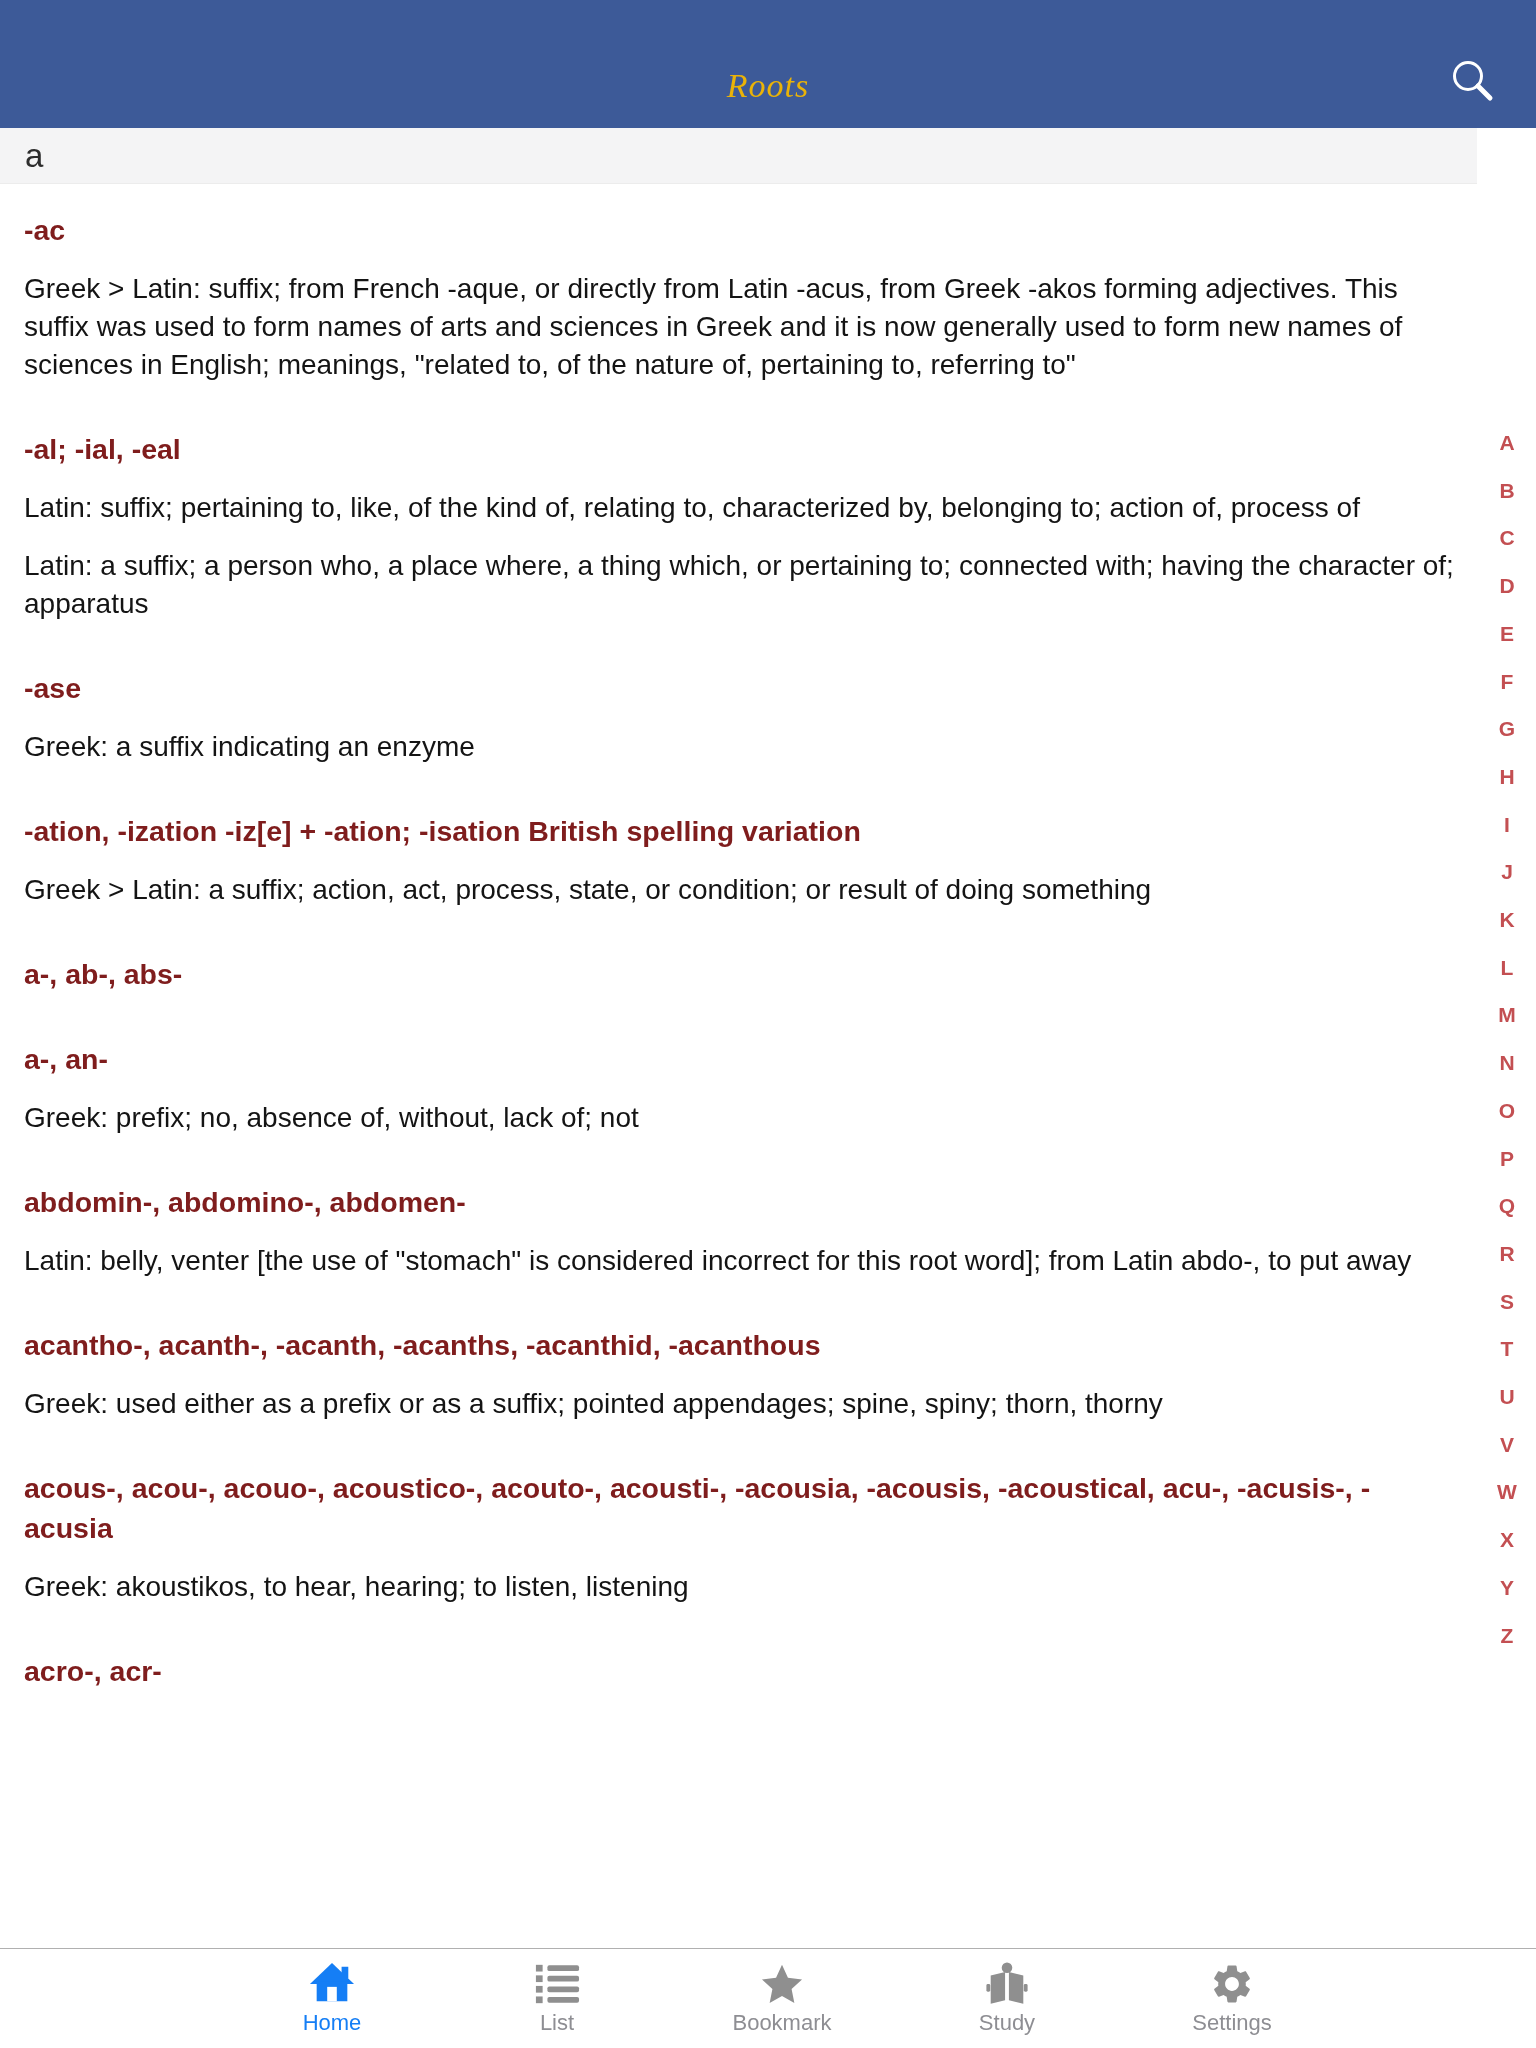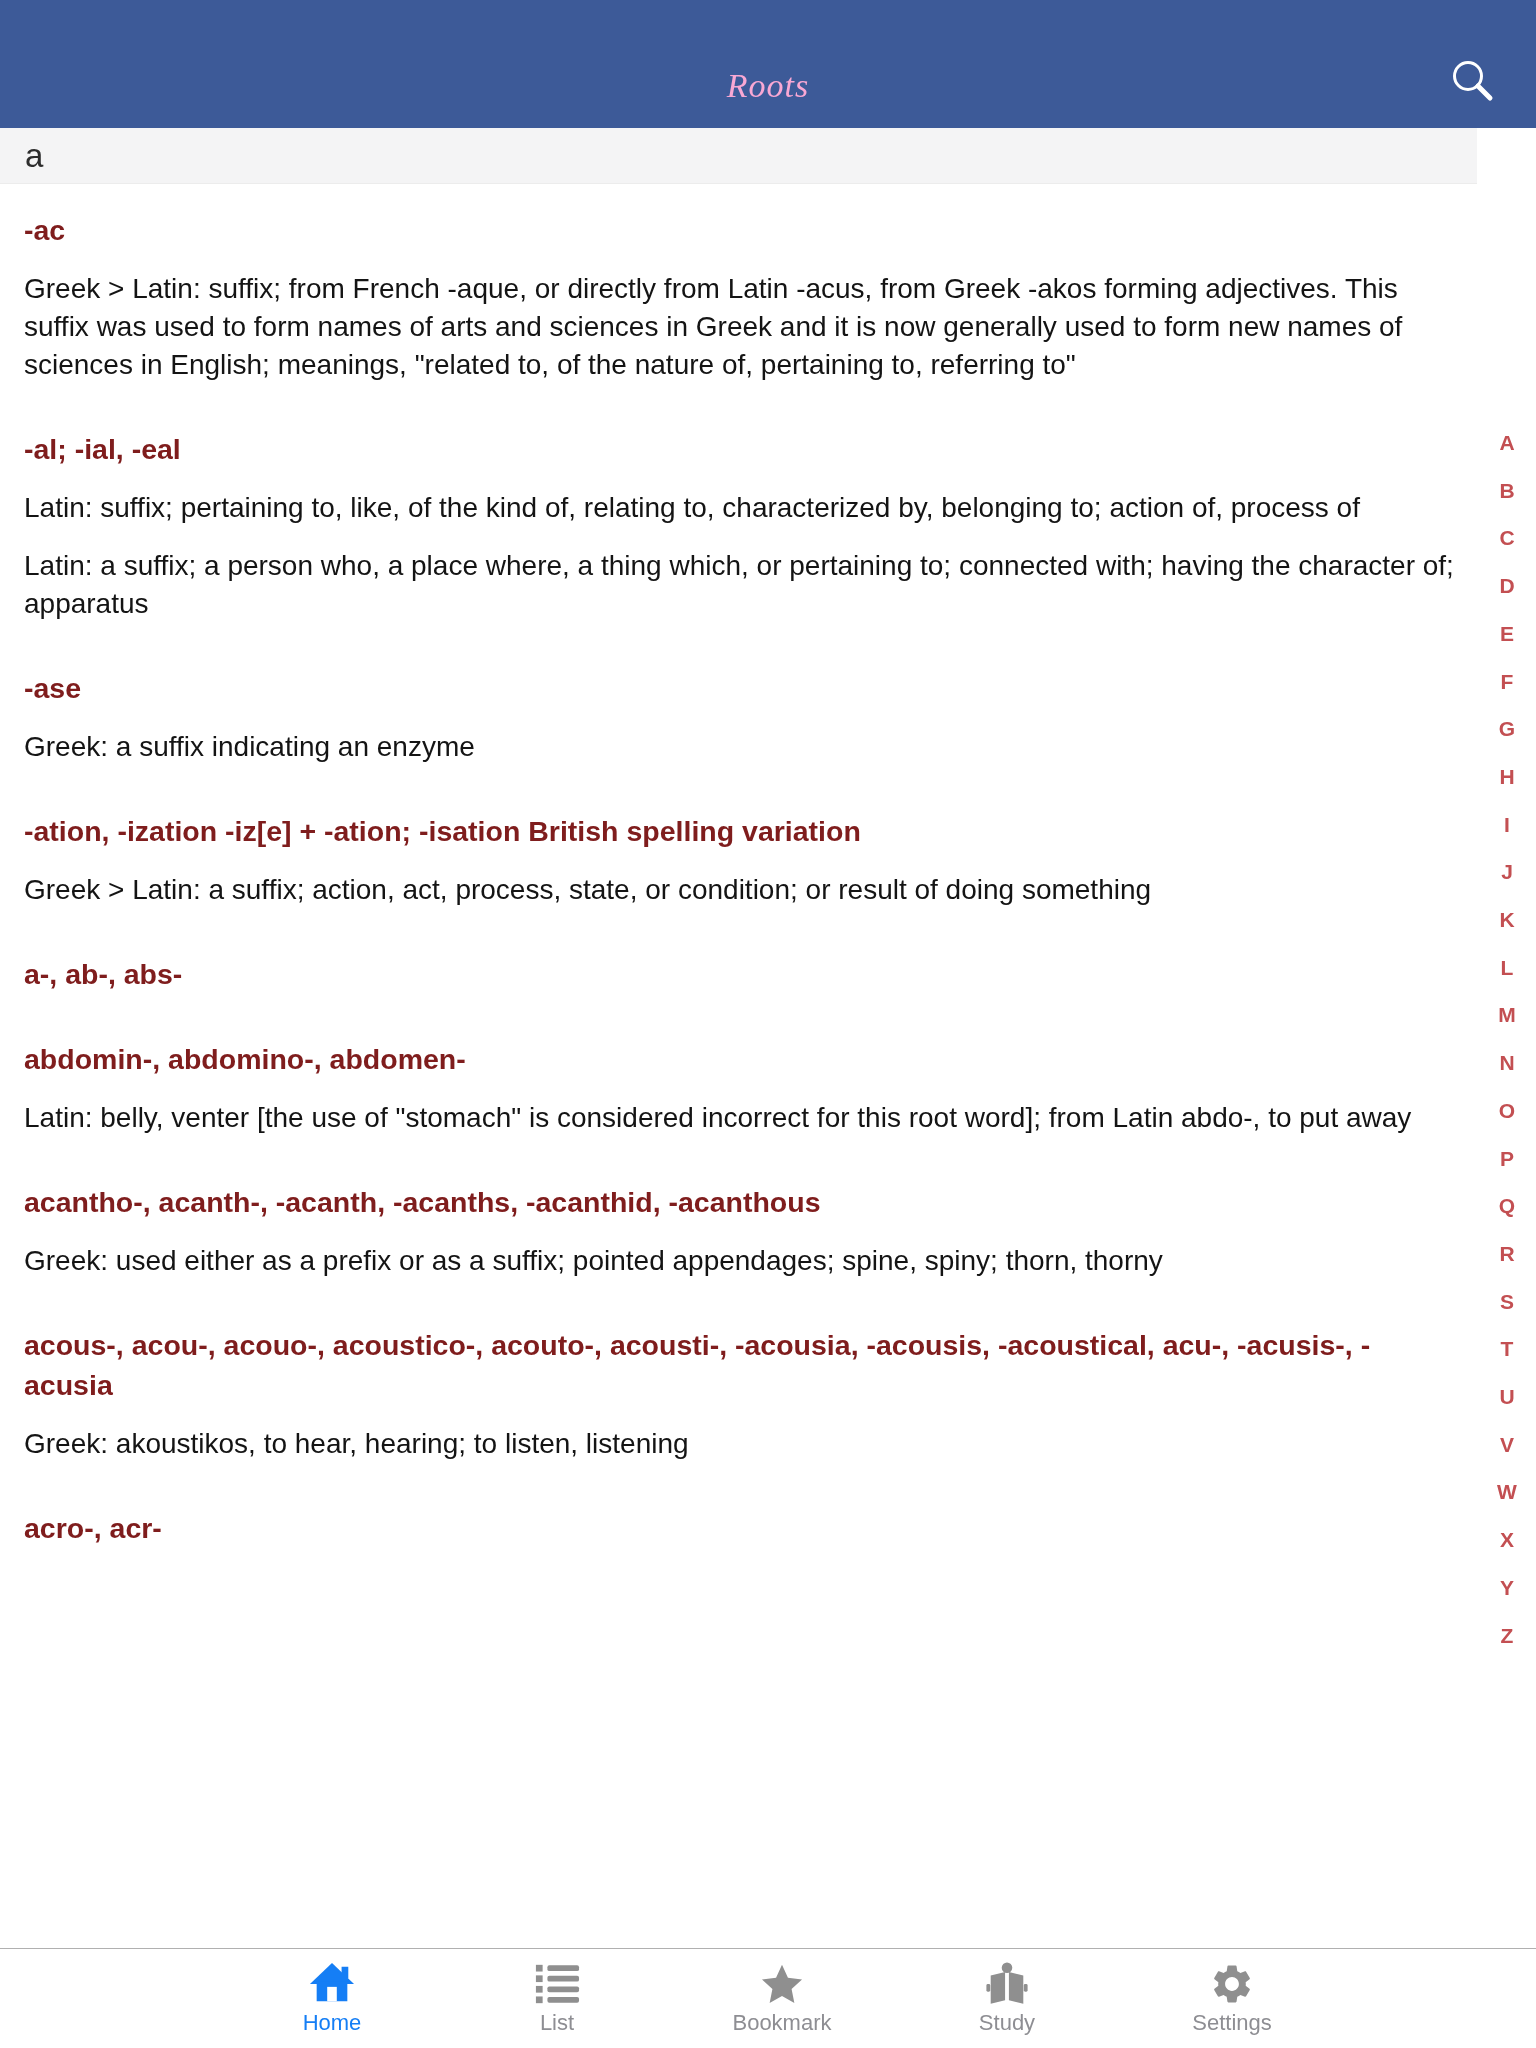--- a/index.html
+++ b/index.html
@@ -7,21 +7,21 @@
     width:1536px;height:2048px;position:relative;overflow:hidden;
     background:#ffffff;font-family:"Liberation Sans",sans-serif;
   }
   
   .header{
     height:128px;background:#3d5a98;position:relative;
     display:flex;align-items:flex-end;justify-content:center;
     padding-bottom:24px;box-sizing:border-box;
   }
   .title{
-    color:#f9a8d4;font-family:"Liberation Serif",serif;font-style:italic;
+    color:#eab308;font-family:"Liberation Serif",serif;font-style:italic;
     font-size:34px;line-height:36px;letter-spacing:1px;
   }
   .search-btn{
     position:absolute;right:38px;bottom:22px;width:50px;height:50px;
     background:none;border:none;padding:0;cursor:pointer;
   }
   
   .section-bar{
     height:56px;width:1477px;background:#f4f4f5;border-bottom:1px solid #ececec;
     display:flex;align-items:center;padding-left:25px;box-sizing:border-box;
@@ -99,20 +99,24 @@
 
   <div class="entry">
     <h3 class="entry-term">-ation, -ization -iz[e] + -ation; -isation British spelling variation</h3>
     <p class="entry-def">Greek &gt; Latin: a suffix; action, act, process, state, or condition; or result of doing something</p>
   </div>
 
   <div class="entry">
     <h3 class="entry-term">a-, ab-, abs-</h3>
   </div>
 
+  <div class="entry">
+    <h3 class="entry-term">a-, an-</h3>
+    <p class="entry-def">Greek: prefix; no, absence of, without, lack of; not</p>
+  </div>
 
   <div class="entry">
     <h3 class="entry-term">abdomin-, abdomino-, abdomen-</h3>
     <p class="entry-def">Latin: belly, venter [the use of "stomach" is considered incorrect for this root word]; from Latin abdo-, to put away</p>
   </div>
 
   <div class="entry">
     <h3 class="entry-term">acantho-, acanth-, -acanth, -acanths, -acanthid, -acanthous</h3>
     <p class="entry-def">Greek: used either as a prefix or as a suffix; pointed appendages; spine, spiny; thorn, thorny</p>
   </div>

